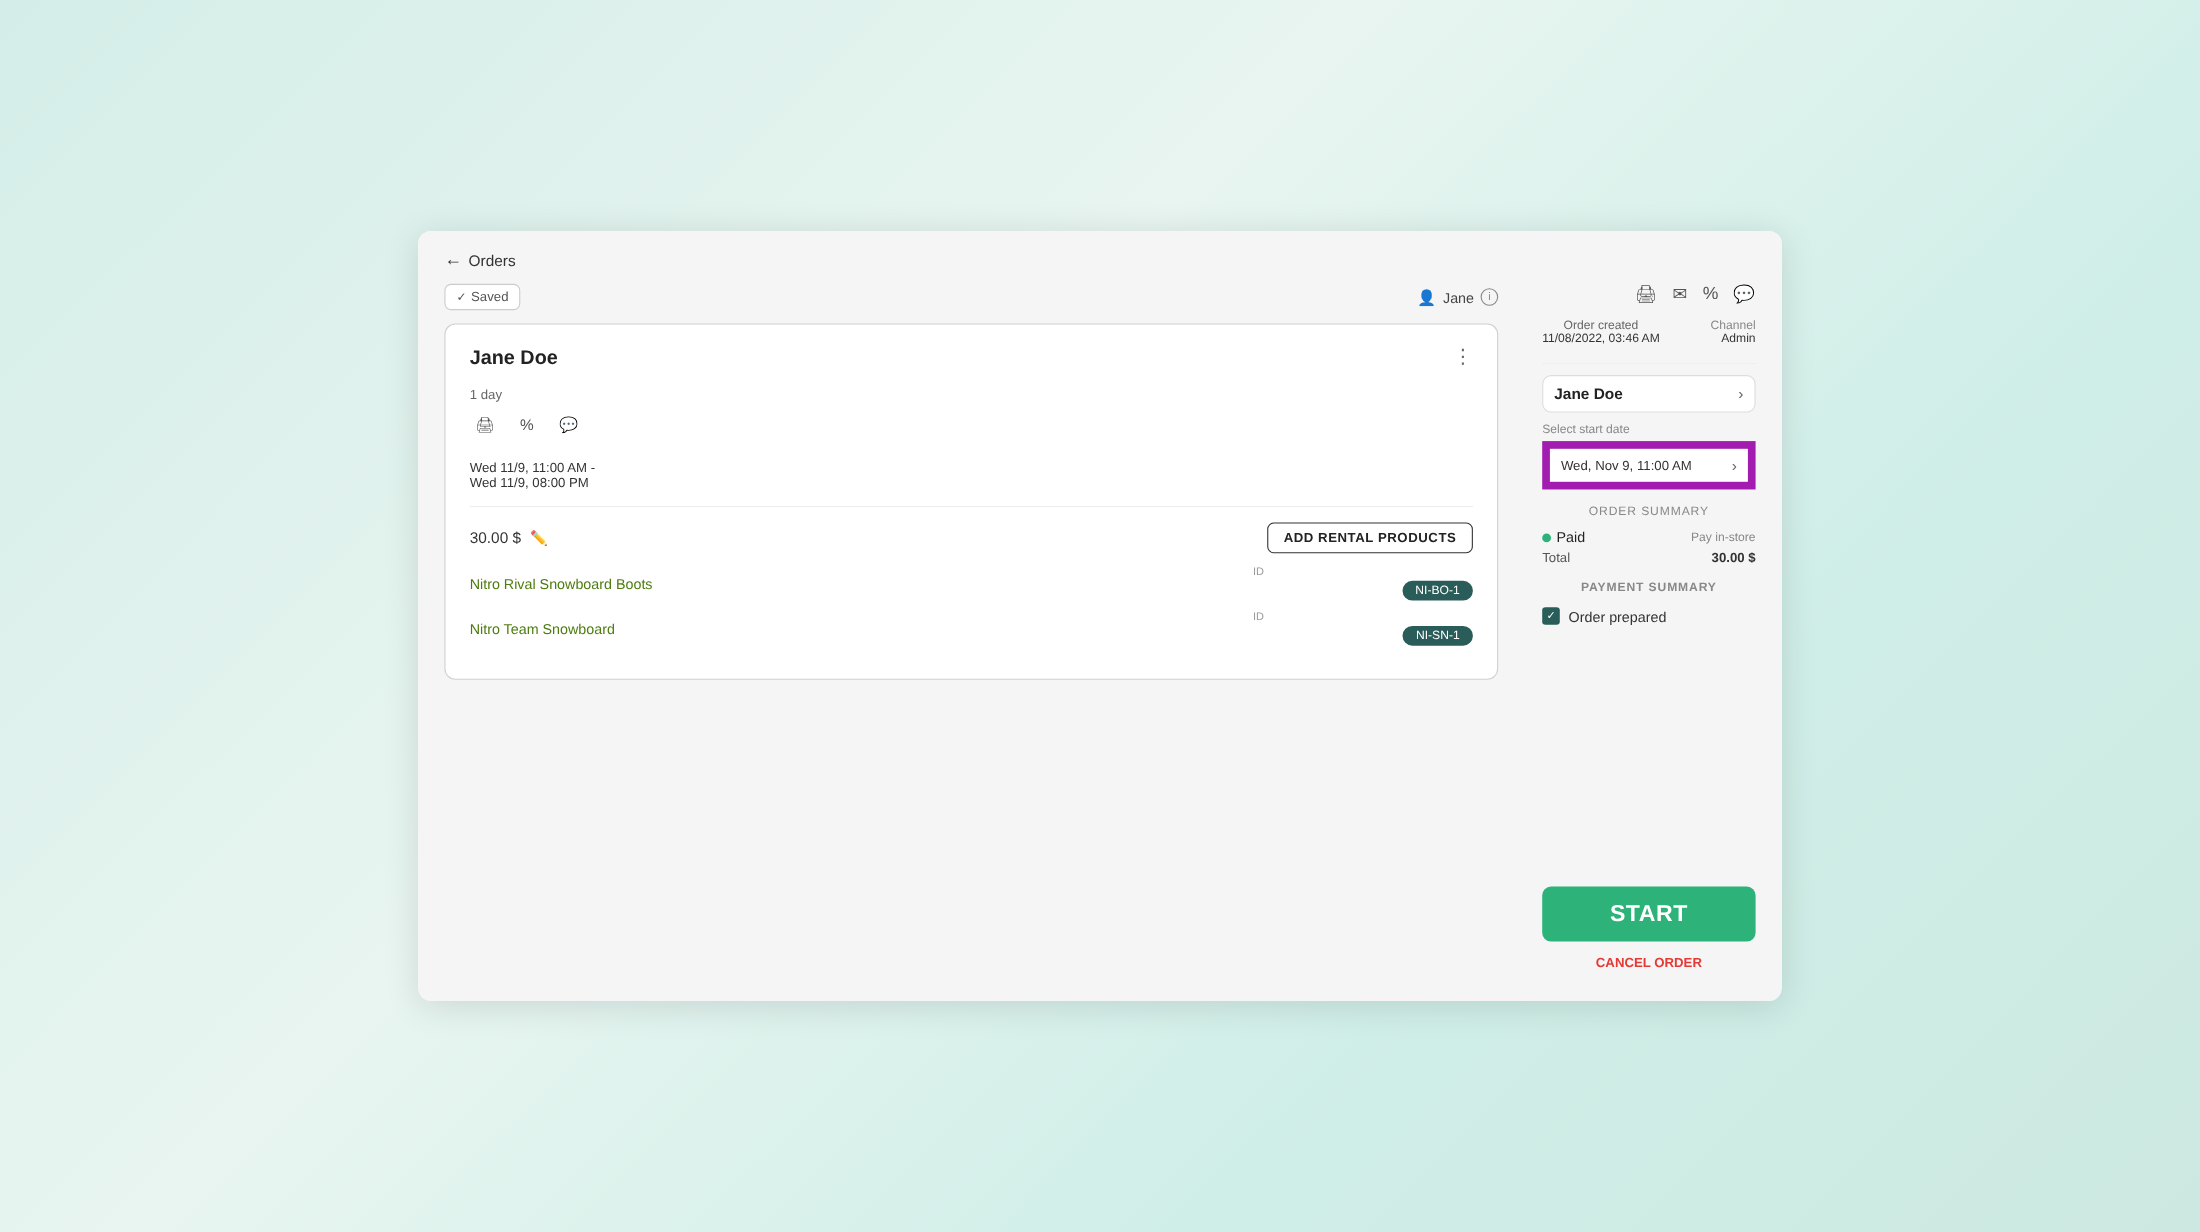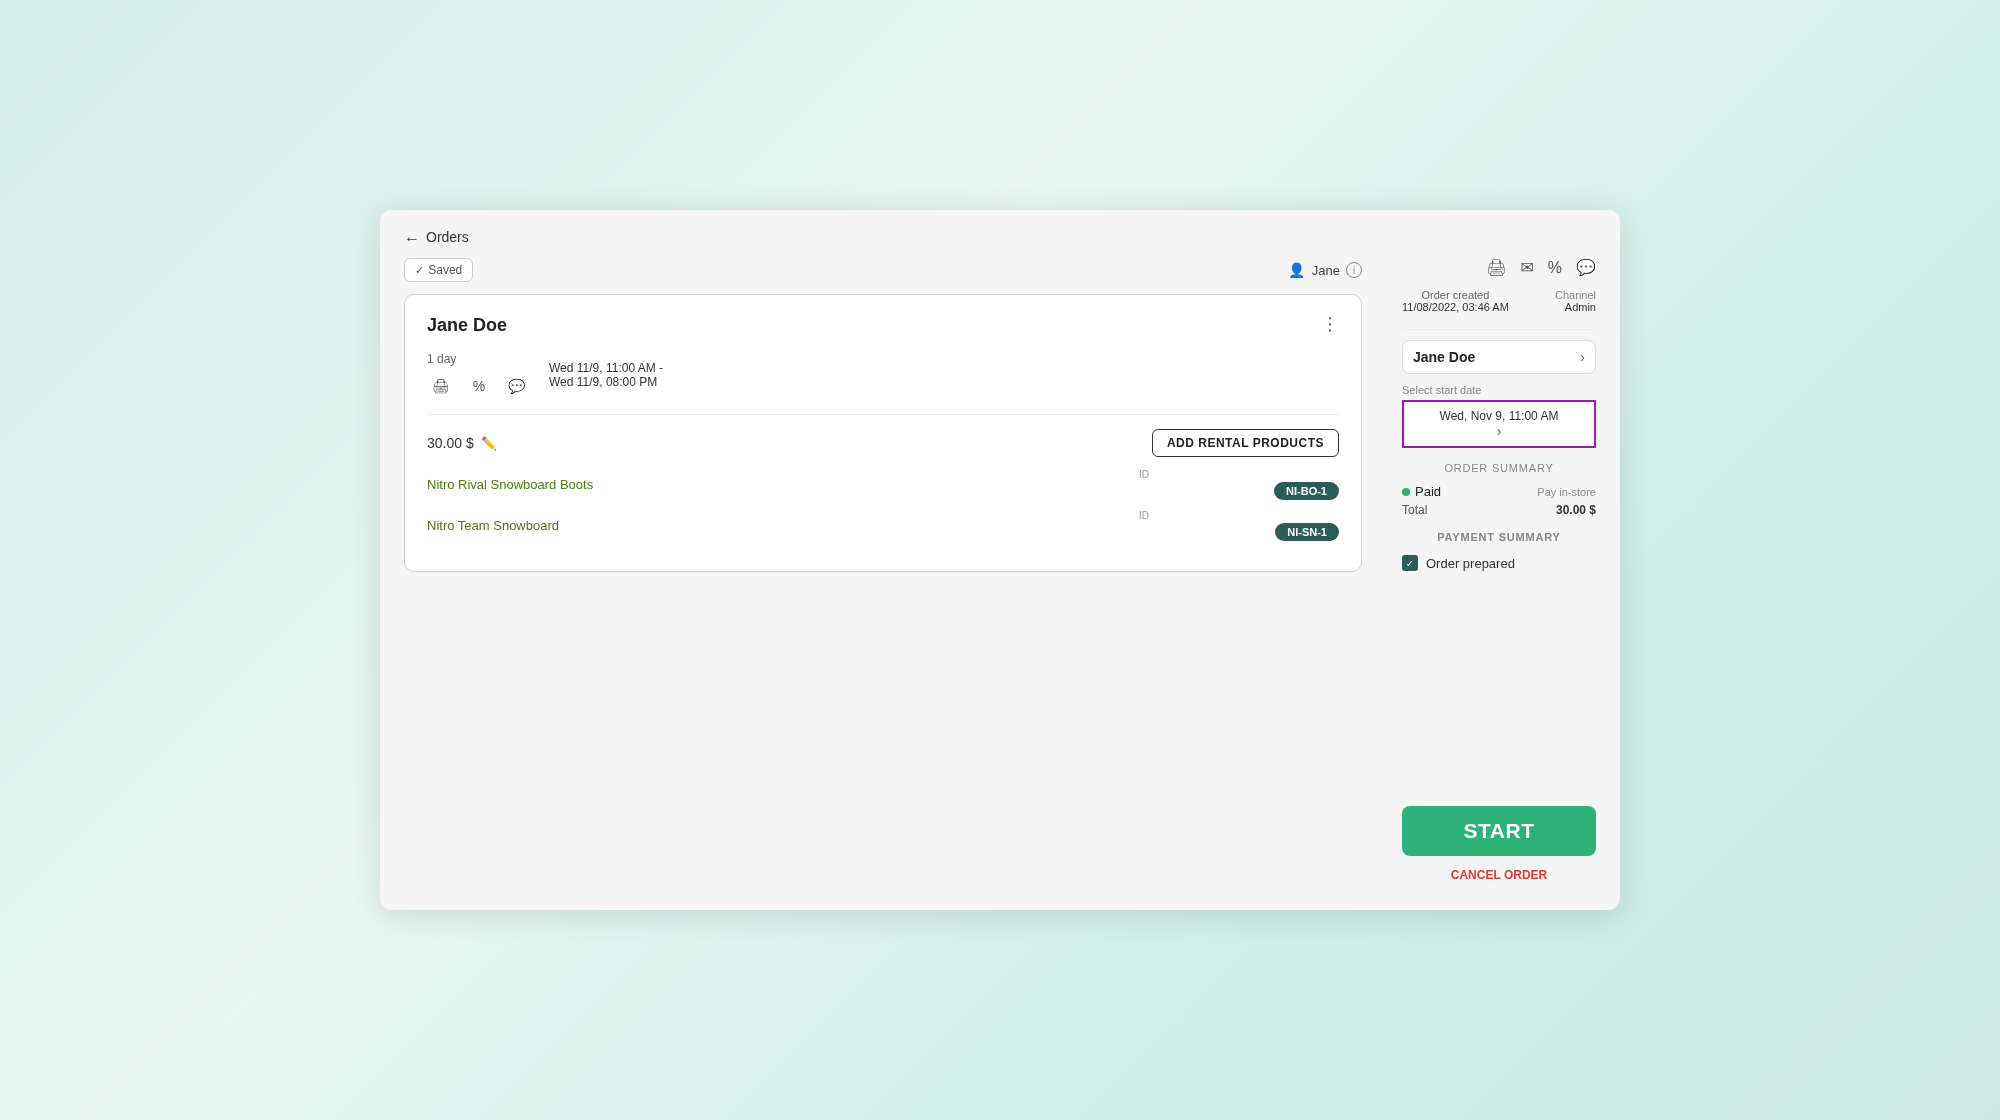--- a/index.html
+++ b/index.html
@@ -102,23 +102,24 @@
       color: #222;
     }
     .more-icon {
       font-size: 18px;
       color: #666;
       cursor: pointer;
       line-height: 1;
     }
     .order-meta {
       display: flex;
-      align-items: center;
+      align-items: flex-start;
       gap: 18px;
       margin-bottom: 14px;
+      flex-direction: column;
     }
     .duration-label {
       font-size: 12px;
       color: #666;
       white-space: nowrap;
       padding-top: 2px;
     }
     .date-range {
       font-size: 12px;
       color: #333;
@@ -205,21 +206,21 @@
       font-size: 10px;
       color: #999;
       align-self: flex-start;
     }
     .id-badge {
       background: #2a5c5a;
       color: #fff;
       border-radius: 14px;
       padding: 3px 12px;
       font-size: 11px;
-      font-weight: 700;
+      font-weight: 400;
       display: inline-block;
     }
     .right-panel {
       width: 210px;
       min-width: 210px;
       background: #f5f5f5;
       padding-left: 16px;
       display: flex;
       flex-direction: column;
     }
@@ -280,26 +281,25 @@
     .start-date-label {
       font-size: 11px;
       color: #888;
       margin-bottom: 4px;
     }
     .start-date-dropdown {
       display: flex;
       align-items: center;
       justify-content: space-between;
       background: #fff;
-      border: 2px solid #a21caf;
+      border: 7px solid #a21caf;
       border-radius: 0;
       padding: 7px 10px;
       margin-bottom: 14px;
       cursor: pointer;
-      flex-direction: column;
     }
     .start-date-value {
       font-size: 12px;
       color: #333;
     }
     .section-title {
       font-size: 11px;
       font-weight: 400;
       color: #888;
       letter-spacing: 0.8px;

